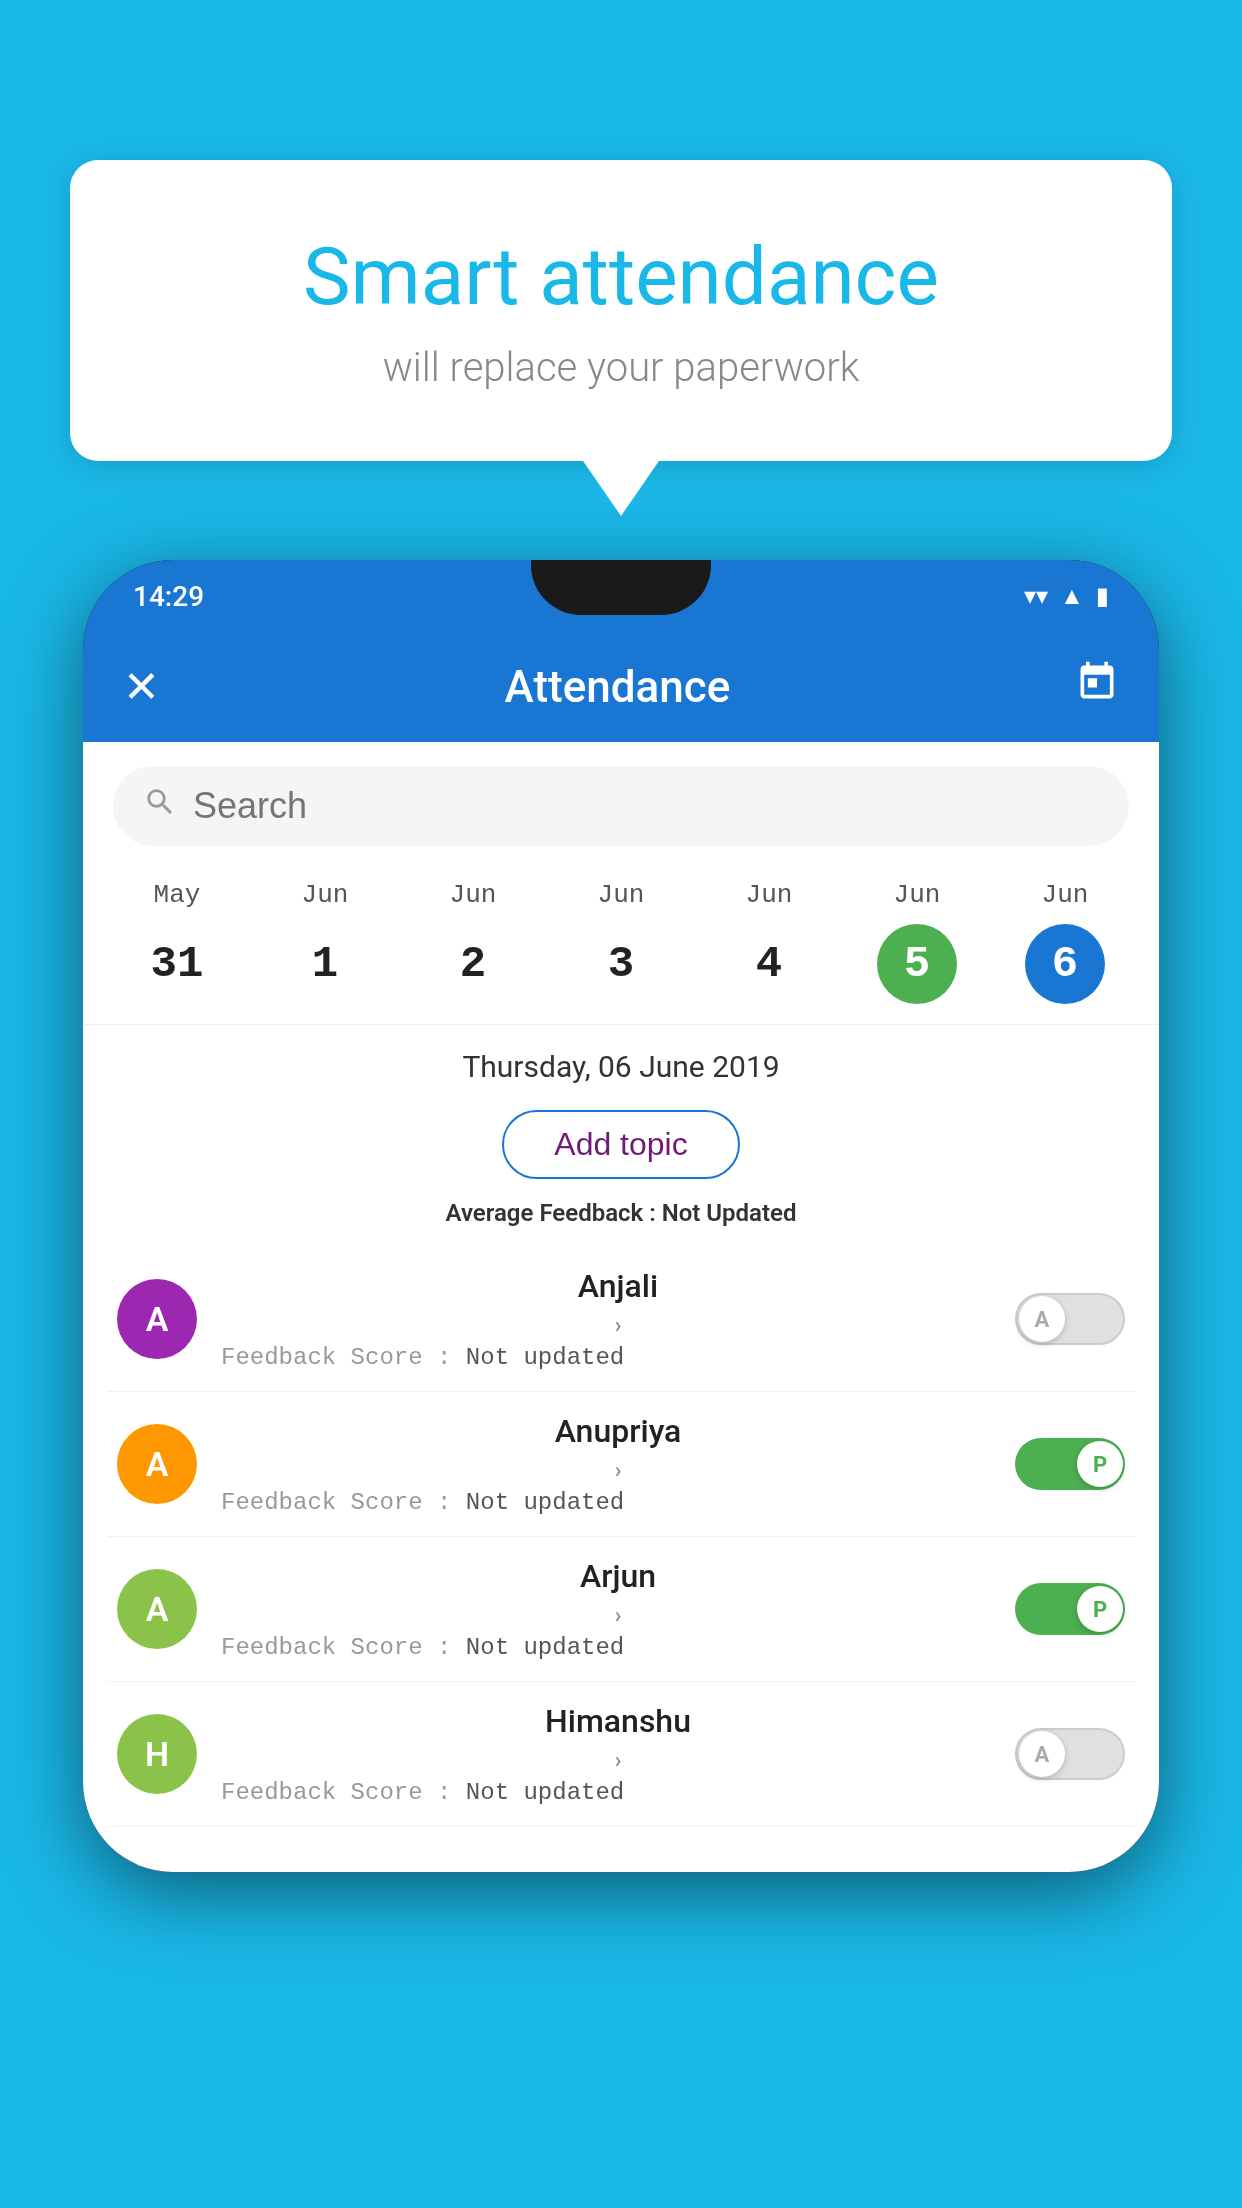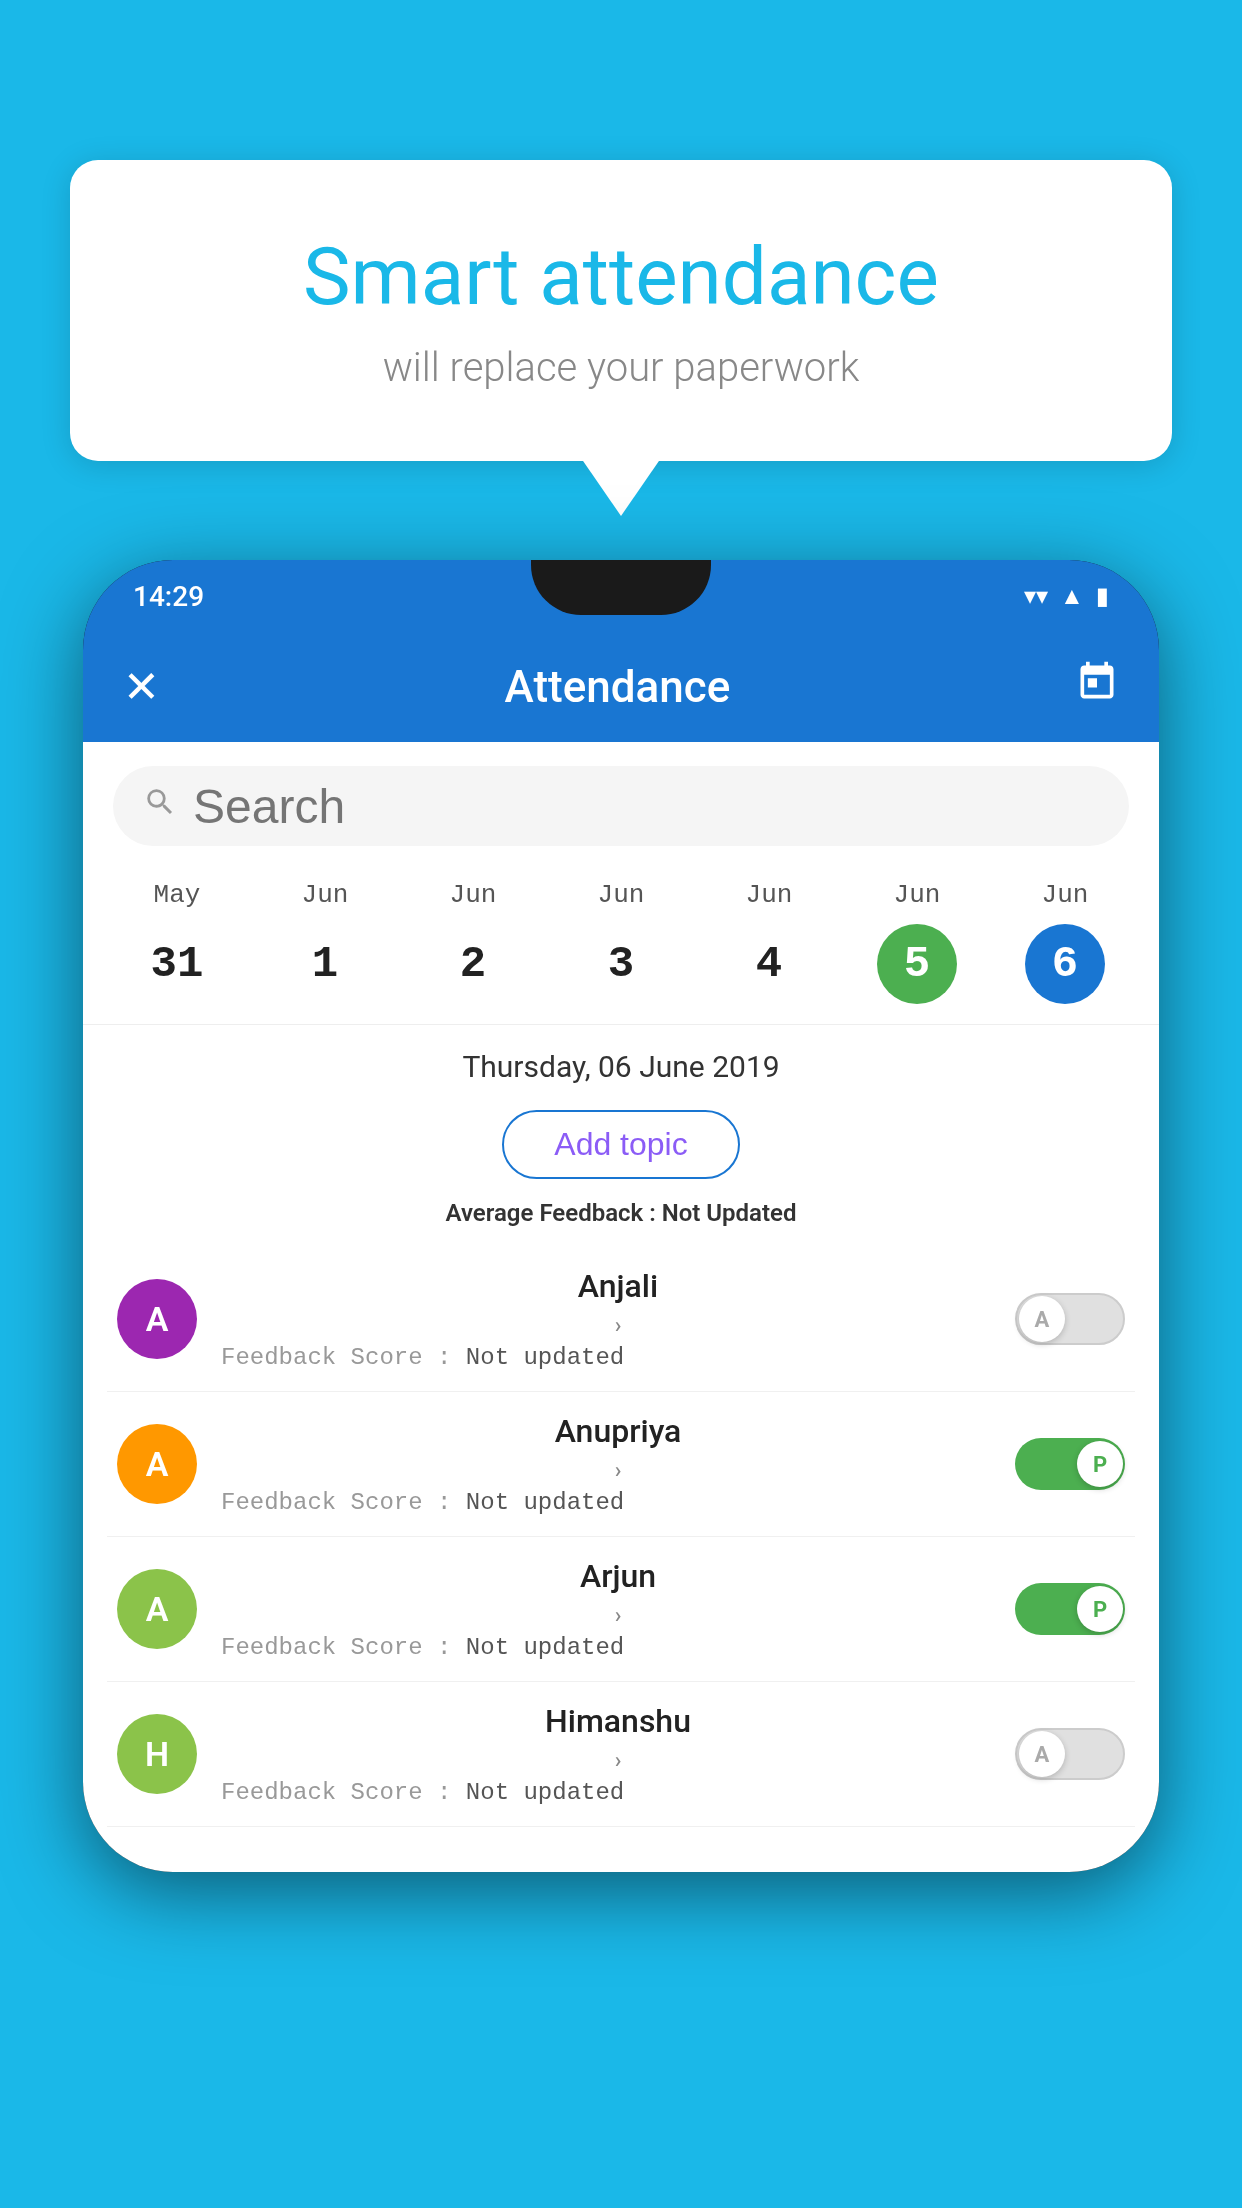--- a/index.html
+++ b/index.html
@@ -154,21 +154,21 @@
 
     .search-icon {
       color: #999;
       font-size: 34px;
       margin-right: 16px;
     }
 
     .search-input {
       border: none;
       background: transparent;
-      font-size: 48px;
+      font-size: 36px;
       color: #999;
       outline: none;
       width: 100%;
     }
 
     
     .calendar-strip {
       display: flex;
       justify-content: space-around;
       padding: 10px 20px 0;
@@ -221,21 +221,21 @@
     }
 
     
     .add-topic-btn {
       display: block;
       margin: 10px auto 20px;
       border: 2px solid #1976d2;
       border-radius: 40px;
       padding: 14px 50px;
       font-size: 32px;
-      color: #8b5cf6;
+      color: #701a75;
       background: white;
       cursor: pointer;
       width: fit-content;
     }
 
     
     .avg-feedback {
       text-align: center;
       font-size: 24px;
       color: #888;

